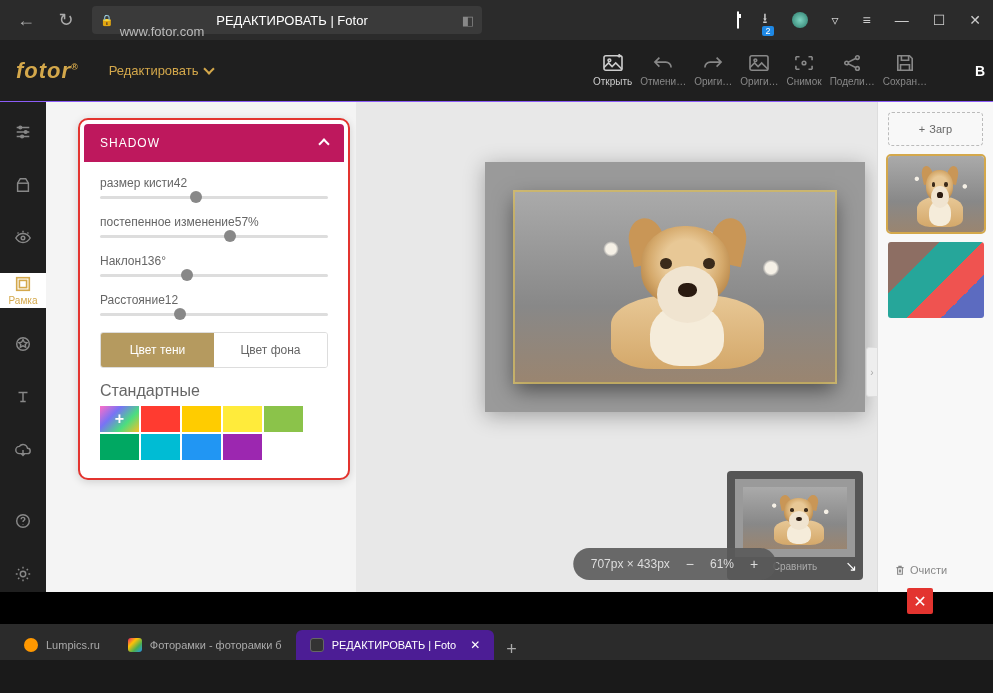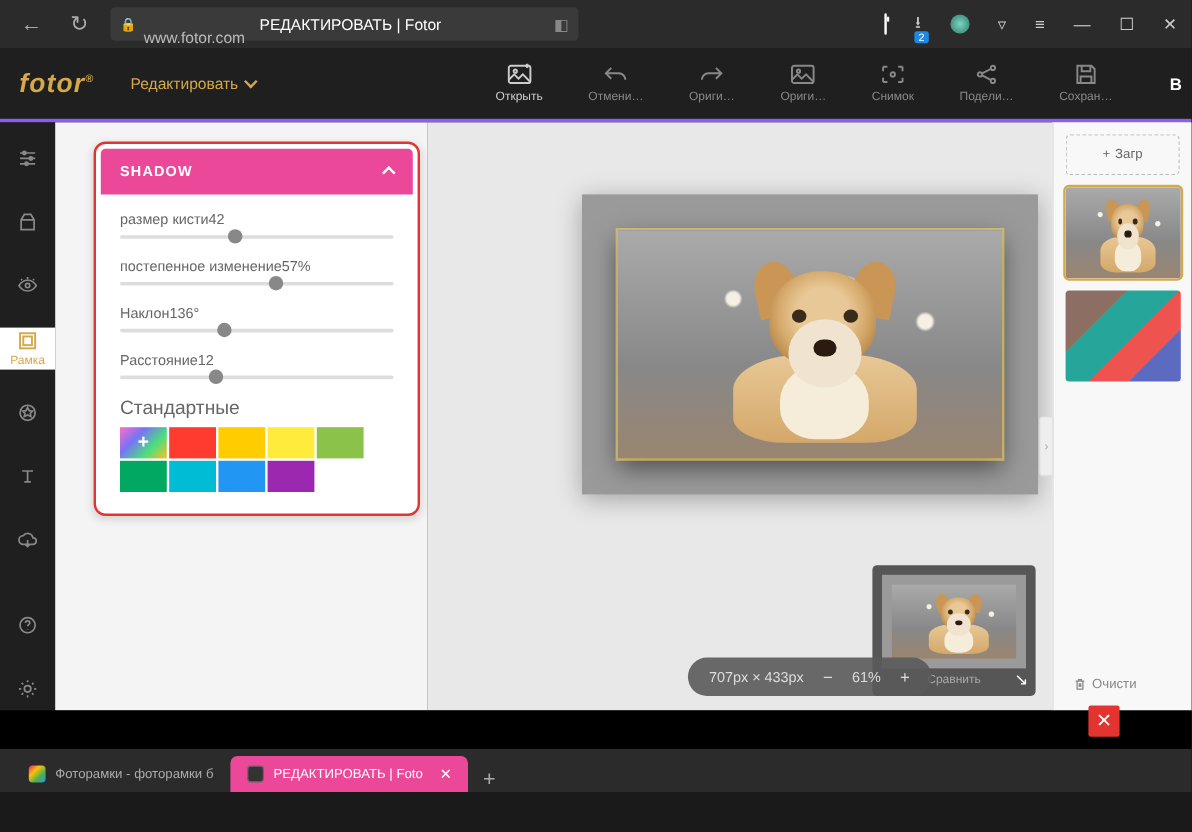--- a/index.html
+++ b/index.html
@@ -14,42 +14,42 @@
 .addr-bar .title { color: #fff; margin-left: 6px; }
 .addr-bar .bookmark { margin-left: auto; color: #888; }
 .browser-icons { margin-left: auto; display: flex; gap: 24px; align-items: center; color: #ccc; }
 .browser-icons .bicon { cursor: pointer; font-size: 14px; position: relative; }
 .dl-badge { position: absolute; bottom: -4px; right: -6px; background: #1e88e5; color: #fff; font-size: 9px; padding: 0 3px; border-radius: 2px; }
 .battery { width: 20px; height: 11px; border: 1.5px solid #fff; border-radius: 2px; position: relative; }
 .battery::after { content: ''; position: absolute; right: -3px; top: 2px; width: 2px; height: 4px; background: #fff; }
 .battery .fill { width: 60%; height: 100%; background: #ffb300; }
 
 
-.app-header { height: 62px; background: #1f1f1f; display: flex; align-items: center; padding: 0 16px; border-bottom: 3px solid #8b5cf6; }
+.app-header { height: 62px; background: #1f1f1f; display: flex; align-items: center; padding: 0 16px; border-bottom: 1px solid #8b5cf6; }
 .logo { color: #d4a84b; font-size: 22px; font-weight: bold; font-style: italic; letter-spacing: 1px; }
 .logo sup { font-size: 9px; }
 .menu-edit { margin-left: 30px; color: #d4a84b; font-size: 13px; display: flex; align-items: center; gap: 6px; cursor: pointer; }
-.toolbar { margin-left: auto; display: flex; gap: 38px; padding-right: 50px; }
+.toolbar { margin-left: auto; display: flex; gap: 8px; padding-right: 50px; }
 .tool-btn { display: flex; flex-direction: column; align-items: center; gap: 4px; color: #888; font-size: 10px; cursor: pointer; }
 .tool-btn svg { width: 22px; height: 18px; }
 .tool-btn.active { color: #ccc; }
 .header-right { color: #fff; font-size: 14px; font-weight: bold; position: absolute; right: 8px; }
 
 
 .main { display: flex; height: 490px; }
 .sidebar { width: 46px; background: #1f1f1f; display: flex; flex-direction: column; align-items: flex-end; padding-top: 12px; gap: 18px; }
 .sidebar .sicon { width: 46px; height: 40px; display: flex; flex-direction: column; align-items: center; justify-content: center; color: #888; cursor: pointer; font-size: 10px; gap: 2px; }
 .sidebar .sicon.active { background: #fff; color: #d4a84b; }
 .sidebar .sicon svg { width: 18px; height: 18px; }
 .sidebar .spacer { flex: 1; }
 
 
 .panel-wrap { width: 310px; background: #f4f4f4; padding: 16px 6px 16px 32px; }
 .panel { background: #fff; border: 2px solid #e3342f; border-radius: 10px; padding: 4px; box-shadow: 0 2px 8px rgba(0,0,0,0.15); }
-.panel-header { background: #ec4899; color: #fff; padding: 12px 16px; font-size: 12px; font-weight: bold; letter-spacing: 1px; display: flex; align-items: center; justify-content: space-between; border-radius: 4px 4px 0 0; }
+.panel-header { background: #be185d; color: #fff; padding: 12px 16px; font-size: 12px; font-weight: normal; letter-spacing: 1px; display: flex; align-items: center; justify-content: space-between; border-radius: 4px 4px 0 0; }
 .panel-body { padding: 14px 16px; }
 .slider-group { margin-bottom: 16px; }
 .slider-row { display: flex; font-size: 12px; color: #666; margin-bottom: 6px; }
 .slider-track { height: 3px; background: #ddd; position: relative; border-radius: 2px; }
 .slider-thumb { width: 12px; height: 12px; background: #888; border-radius: 50%; position: absolute; top: -5px; transform: translateX(-50%); cursor: pointer; }
 .tab-row { display: flex; border: 1px solid #ddd; border-radius: 3px; margin-bottom: 14px; overflow: hidden; }
 .tab-btn { flex: 1; padding: 10px 6px; font-size: 12px; text-align: center; cursor: pointer; background: #fff; color: #666; }
 .tab-btn.active { background: #b59a5f; color: #fff; }
 .colors-label { font-size: 16px; color: #666; margin-bottom: 6px; }
 .swatches { display: grid; grid-template-columns: repeat(5, 39px); grid-auto-rows: 26px; gap: 2px; }
@@ -94,21 +94,21 @@
 .zoom-bar { position: absolute; left: 50%; transform: translateX(-50%); bottom: 12px; background: rgba(90,90,90,0.9); border-radius: 20px; padding: 8px 18px; display: flex; align-items: center; gap: 16px; color: #ddd; font-size: 12px; }
 .zoom-btn { cursor: pointer; font-size: 14px; }
 
 
 .bottom-strip { height: 32px; background: #000; position: relative; }
 .close-x { position: absolute; right: 60px; top: -4px; width: 26px; height: 26px; background: #e3342f; color: #fff; display: flex; align-items: center; justify-content: center; font-size: 16px; cursor: pointer; border-radius: 2px; }
 
 
 .tabs-bar { height: 36px; background: #2b2b2b; display: flex; align-items: flex-end; padding-left: 10px; }
 .btab { height: 30px; padding: 0 14px; display: flex; align-items: center; gap: 8px; color: #aaa; font-size: 11px; border-radius: 6px 6px 0 0; cursor: pointer; max-width: 200px; }
-.btab.active { background: #ec4899; color: #fff; }
+.btab.active { background: #4c1d95; color: #fff; }
 .btab .favicon { width: 14px; height: 14px; border-radius: 3px; }
 .btab .close { margin-left: 6px; font-size: 12px; }
 .new-tab { color: #aaa; font-size: 18px; padding: 0 12px; cursor: pointer; }
 
 .chev { display: inline-block; width: 8px; height: 8px; border-right: 2px solid currentColor; border-bottom: 2px solid currentColor; }
 .chev.down { transform: rotate(45deg); margin-top: -4px; }
 .chev.up { transform: rotate(-135deg); margin-top: 2px; }
 </style>
 </head>
 <body>
@@ -295,20 +295,24 @@
             </div>
         </div>
         <div class="slider-group">
           <div class="slider-row">
               <span>Расстояние</span>
               <span>12</span>
             </div>
           <div class="slider-track">
               <div class="slider-thumb" style="left:35%"></div>
             </div>
+        </div>
+        <div class="tab-row">
+          <div class="tab-btn active">Цвет тени</div>
+          <div class="tab-btn">Цвет фона</div>
         </div>
         <div class="colors-label">Стандартные</div>
         <div class="swatches">
           <div class="swatch add">+</div>
           <div class="swatch" style="background:#ff3b30"></div>
           <div class="swatch" style="background:#ffcc00"></div>
           <div class="swatch" style="background:#ffeb3b"></div>
           <div class="swatch" style="background:#8bc34a"></div>
           <div class="swatch" style="background:#00a862"></div>
           <div class="swatch" style="background:#00bcd4"></div>
@@ -388,20 +392,24 @@
     </div>
   </div>
 </div>
 
 <div class="bottom-strip">
   <div class="close-x">✕</div>
 </div>
 
 <div class="tabs-bar">
   <div class="btab">
+    <span class="favicon" style="background:#ff9800;border-radius:50%"></span>
+    <span>Lumpics.ru</span>
+  </div>
+  <div class="btab">
     <span class="favicon" style="background:linear-gradient(135deg,#e91e63,#ffc107,#4caf50,#2196f3)"></span>
     <span>Фоторамки - фоторамки б</span>
   </div>
   <div class="btab active">
     <span class="favicon" style="background:#333;border:1px solid #666"></span>
     <span>РЕДАКТИРОВАТЬ | Foto</span>
     <span class="close">✕</span>
   </div>
   <span class="new-tab">+</span>
 </div>

